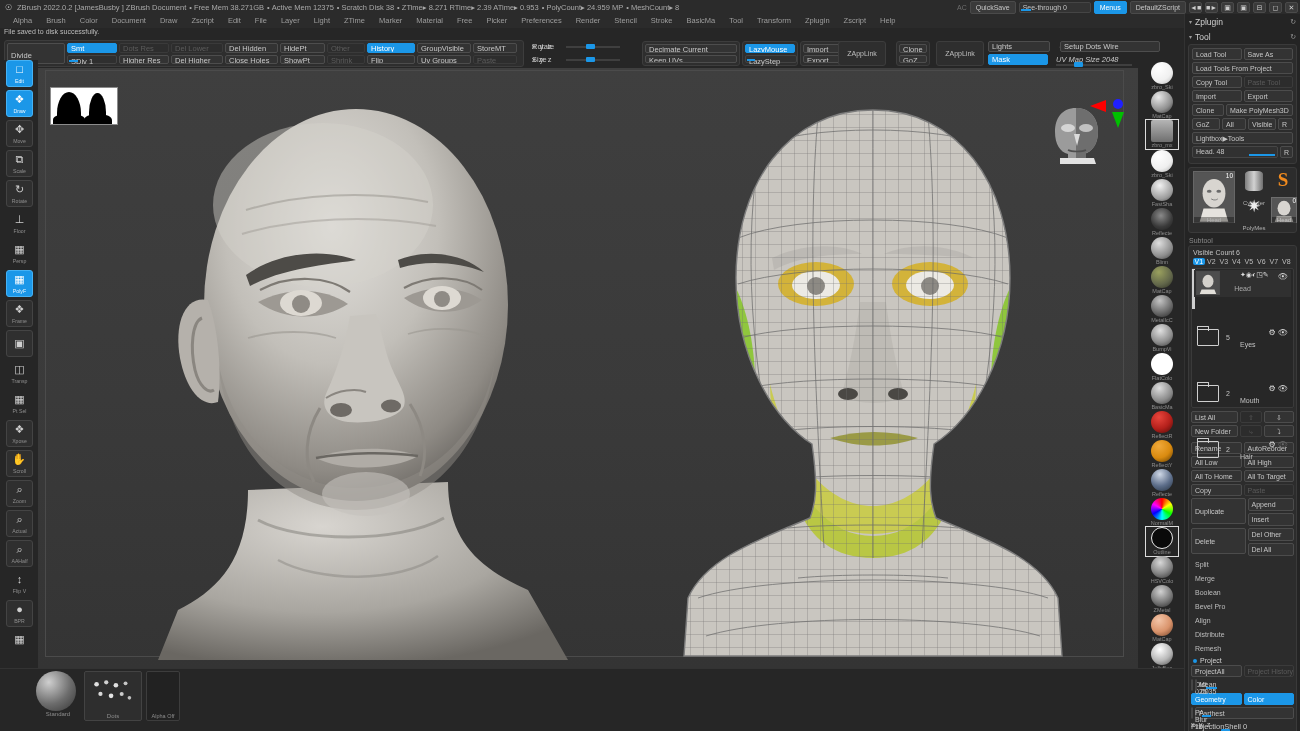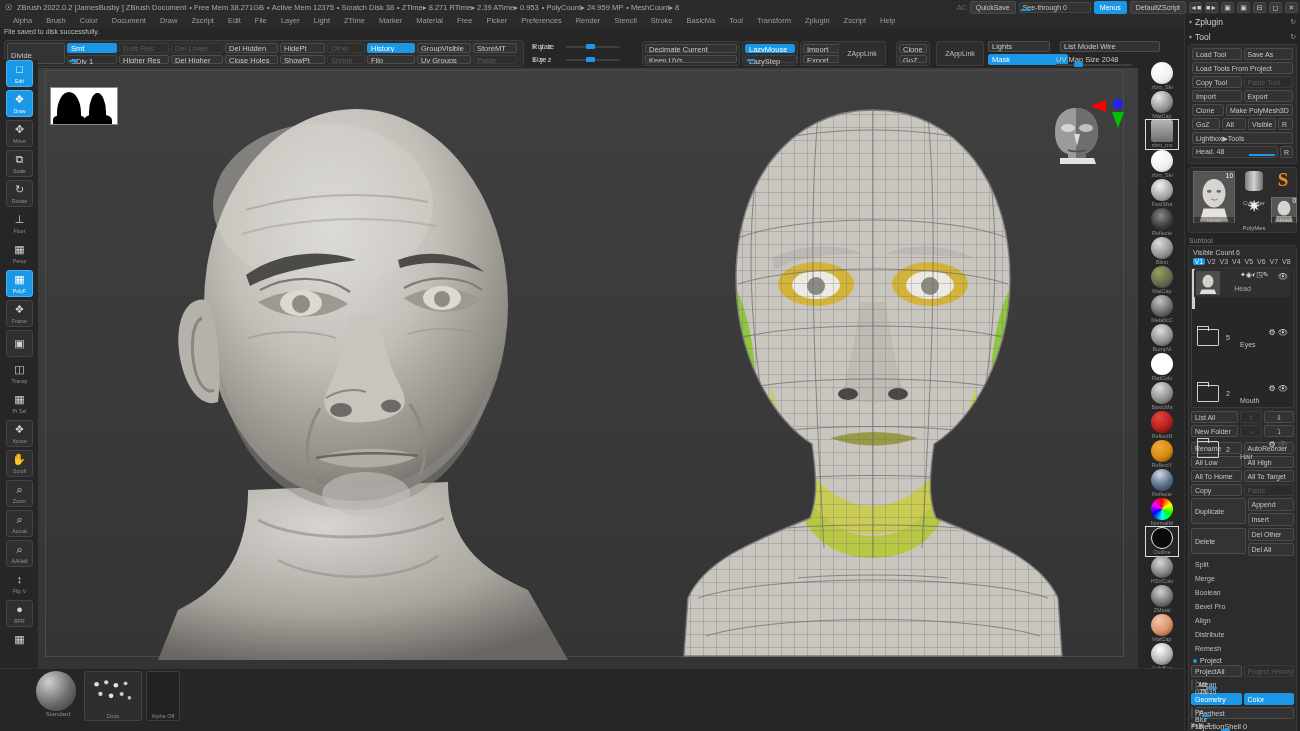--- a/index.html
+++ b/index.html
@@ -295,33 +295,33 @@
       <div class="bt">Clone</div>
       <div class="bt">GoZ</div>
     </div>
 
     <div class="grp" style="left:936px;top:3px;width:48px;height:25px;align-items:center;justify-content:center;">
       <div style="font-size:7px;color:#bfbfbf;">ZAppLink</div>
     </div>
 
     <div style="position:absolute;left:988px;top:3px;width:62px;">
       <div class="bt" style="width:62px;">Lights</div>
-      <div class="bt on" style="width:80px;margin-top:2px;">Mask</div>
-    </div>
-
-    <div style="position:absolute;left:1056px;top:3px;width:90px;">
+      <div class="bt on" style="width:60px;margin-top:2px;">Mask</div>
+    </div>
+
+    <div style="position:absolute;left:1056px;top:3px;width:90px;font-style:italic;">
       <div class="bt dim" style="width:44px;border:none;background:none;">Switch</div>
       <div class="slp" style="width:88px;margin-top:2px;">
         <span>UV Map Size 2048</span>
         <div class="trk" style="left:0;top:10px;"></div>
         <div class="hd" style="left:18px;top:8px;"></div>
       </div>
     </div>
 
-    <div class="bt" style="position:absolute;left:1060px;top:3px;width:100px;">List Model Wire</div>
+    <div class="bt" style="position:absolute;left:1060px;top:3px;width:100px;">Setup Dots Wire</div>
   </div>
 
   <div class="lefttb">
     <div class="ltb on" style="top:0px;">
         <span class="gl">□</span>
         <span class="lb">Edit</span>
       </div>
     <div class="ltb on" style="top:30px;">
         <span class="gl">❖</span>
         <span class="lb">Draw</span>

